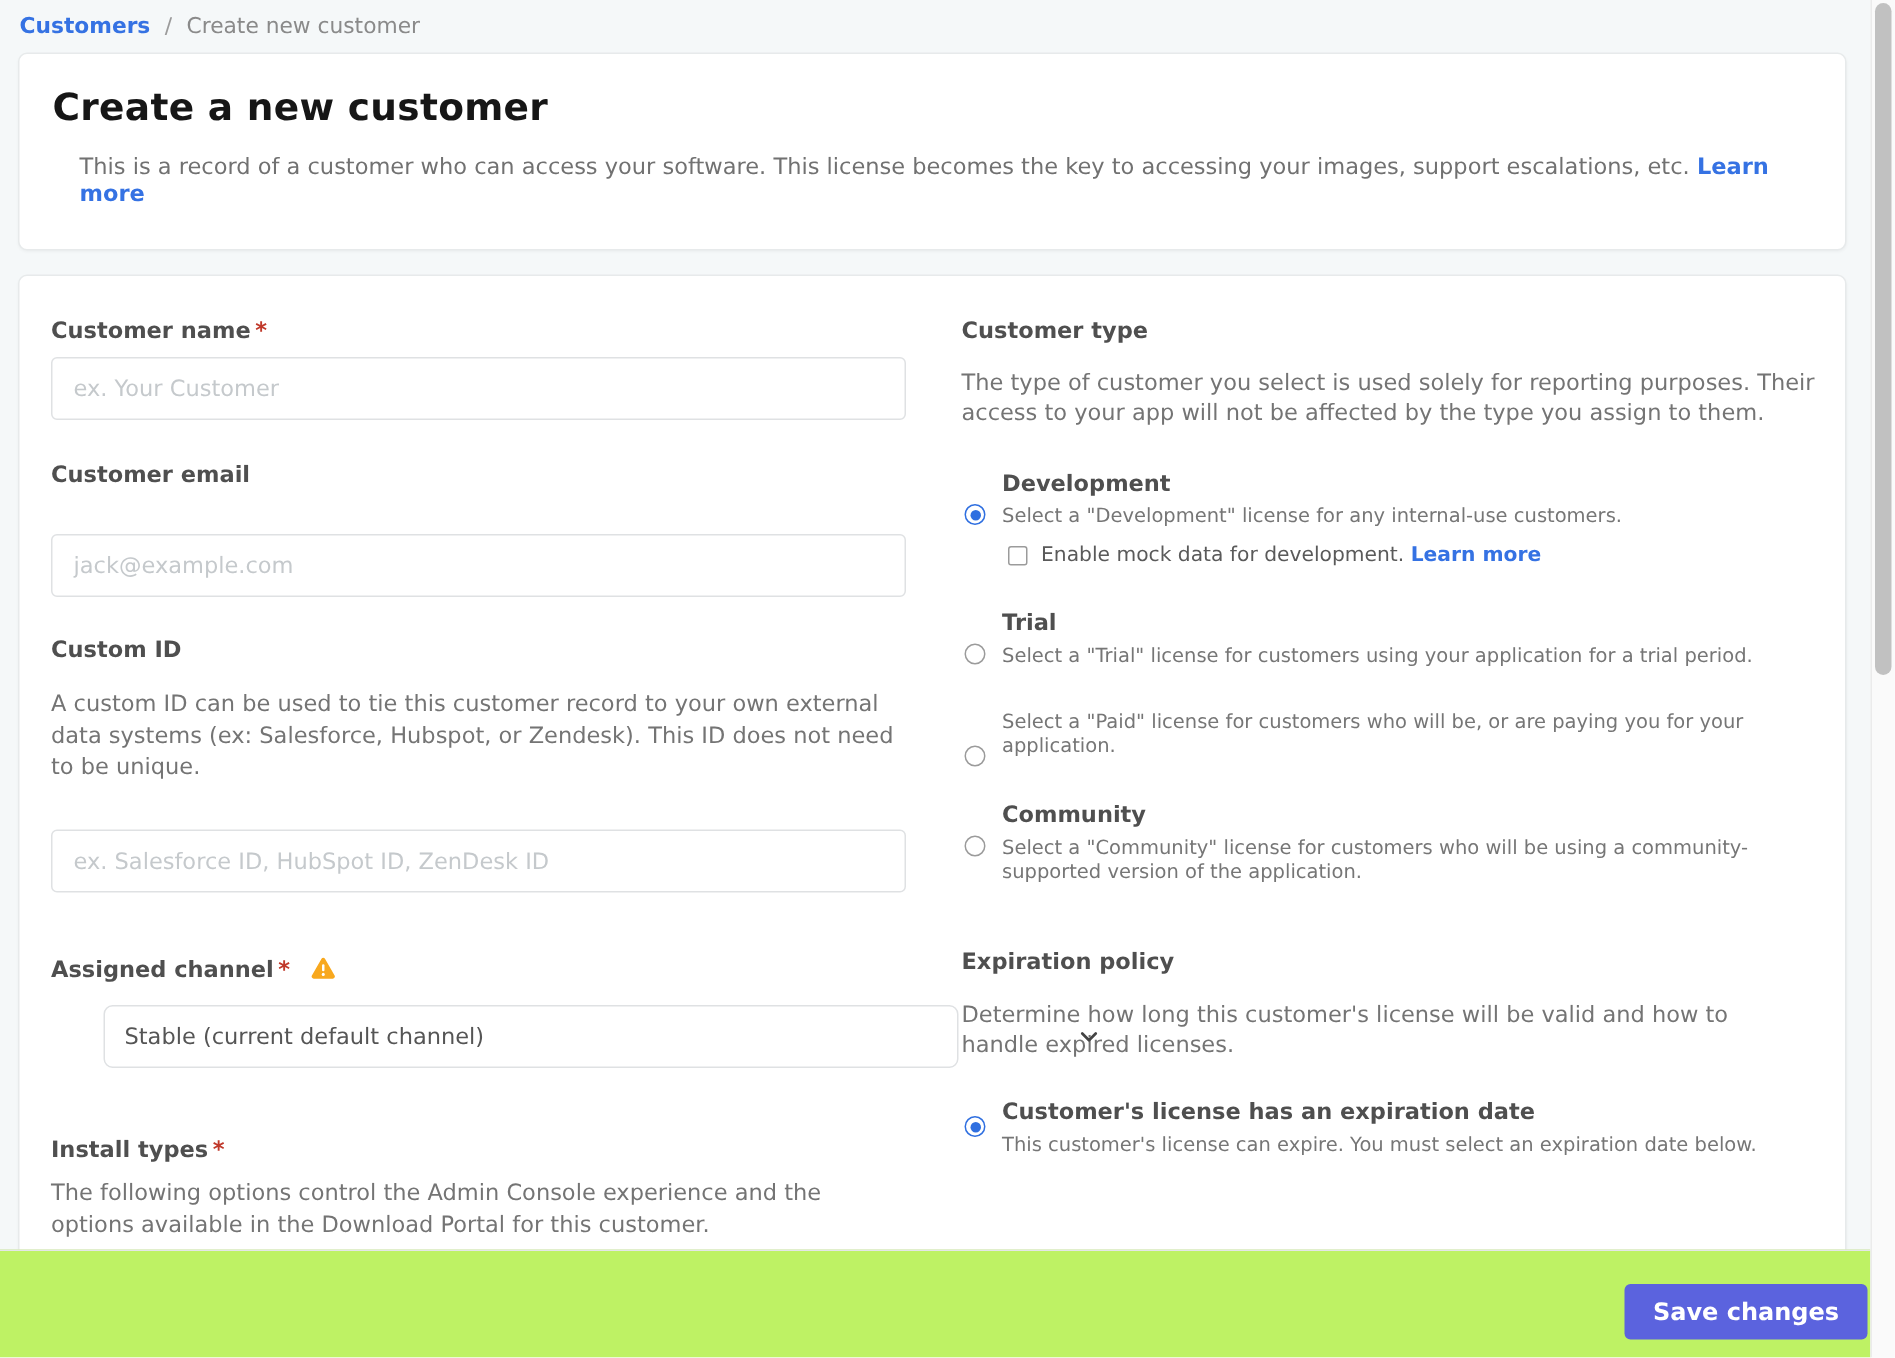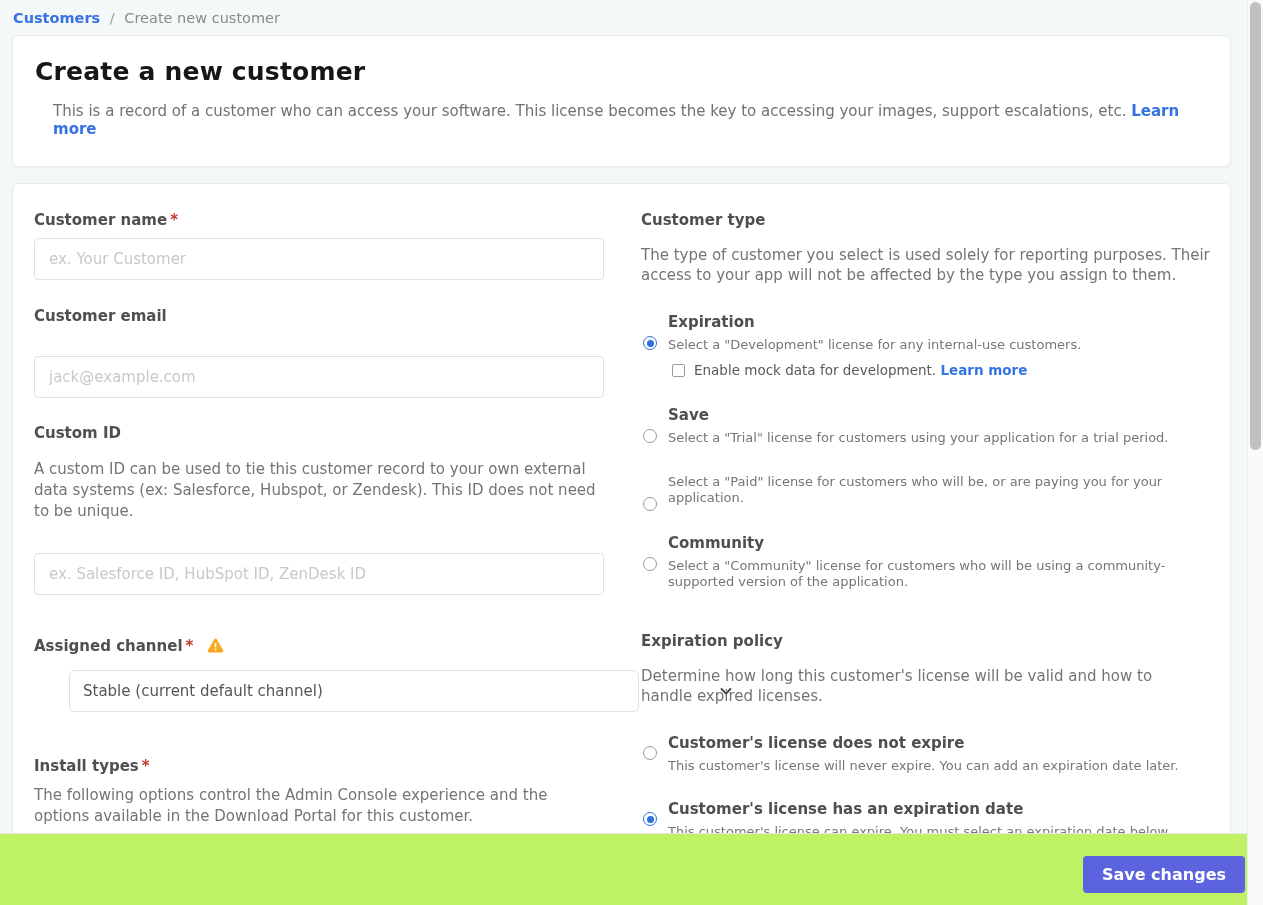--- a/index.html
+++ b/index.html
@@ -173,53 +173,48 @@
     </div>
   </div>
 
   <div class="col-right">
 
     <div class="section-title">Customer type</div>
     <div class="section-desc">The type of customer you select is used solely for reporting purposes. Their access to your app will not be affected by the type you assign to them.</div>
 
     <div class="opt ct-opt mt28">
       <span class="radio checked"></span>
-      <div class="opt-heading">Expiration</div>
+      <div class="opt-heading">Development</div>
       <div class="opt-desc">Select a "Development" license for any internal-use customers.</div>
       <div class="checkbox-row">
         <span class="checkbox"></span>
         <span>Enable mock data for development.</span>&nbsp;<a class="link">Learn more</a>
       </div>
     </div>
 
     <div class="opt ct-opt mt28">
       <span class="radio"></span>
-      <div class="opt-heading">Save</div>
+      <div class="opt-heading">Trial</div>
       <div class="opt-desc">Select a "Trial" license for customers using your application for a trial period.</div>
     </div>
 
     <div class="opt ct-opt mt28">
       <span class="radio"></span>
       <div class="opt-desc">Select a "Paid" license for customers who will be, or are paying you for your application.</div>
     </div>
 
     <div class="opt ct-opt mt28">
       <span class="radio"></span>
       <div class="opt-heading">Community</div>
       <div class="opt-desc" style="max-width:552px;">Select a "Community" license for customers who will be using a community-supported version of the application.</div>
     </div>
 
     <div class="section-title mt42">Expiration policy</div>
     <div class="section-desc" style="max-width:560px;">Determine how long this customer's license will be valid and how to handle expired licenses.</div>
 
-    <div class="opt ep-opt mt28">
-      <span class="radio"></span>
-      <div class="opt-heading">Customer's license does not expire</div>
-      <div class="opt-desc">This customer's license will never expire. You can add an expiration date later.</div>
-    </div>
 
     <div class="opt ep-opt mt26">
       <span class="radio checked"></span>
       <div class="opt-heading">Customer's license has an expiration date</div>
       <div class="opt-desc">This customer's license can expire. You must select an expiration date below.</div>
     </div>
 
   </div>
 </div>
 

